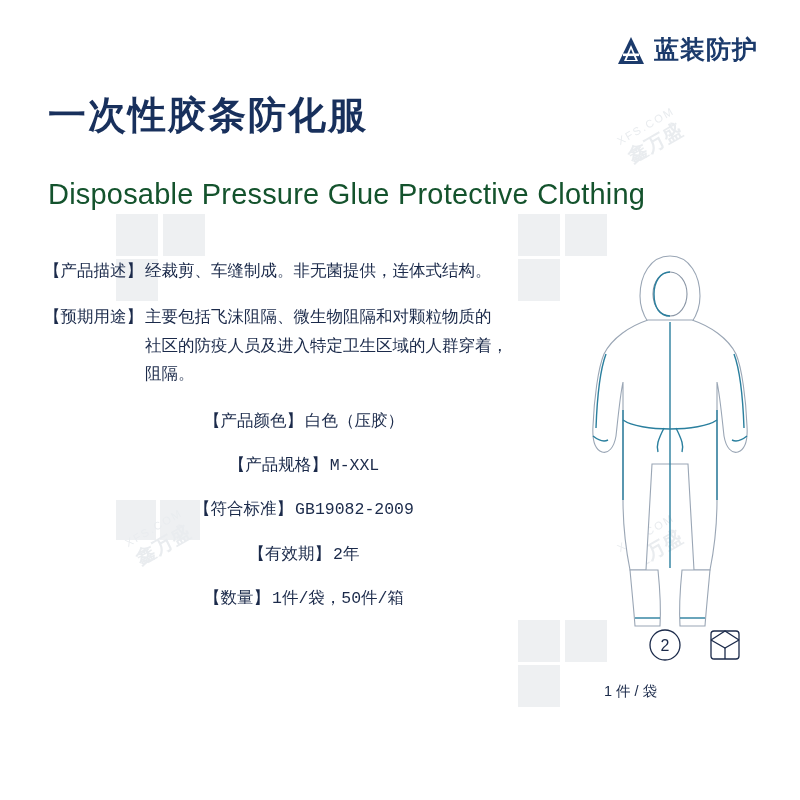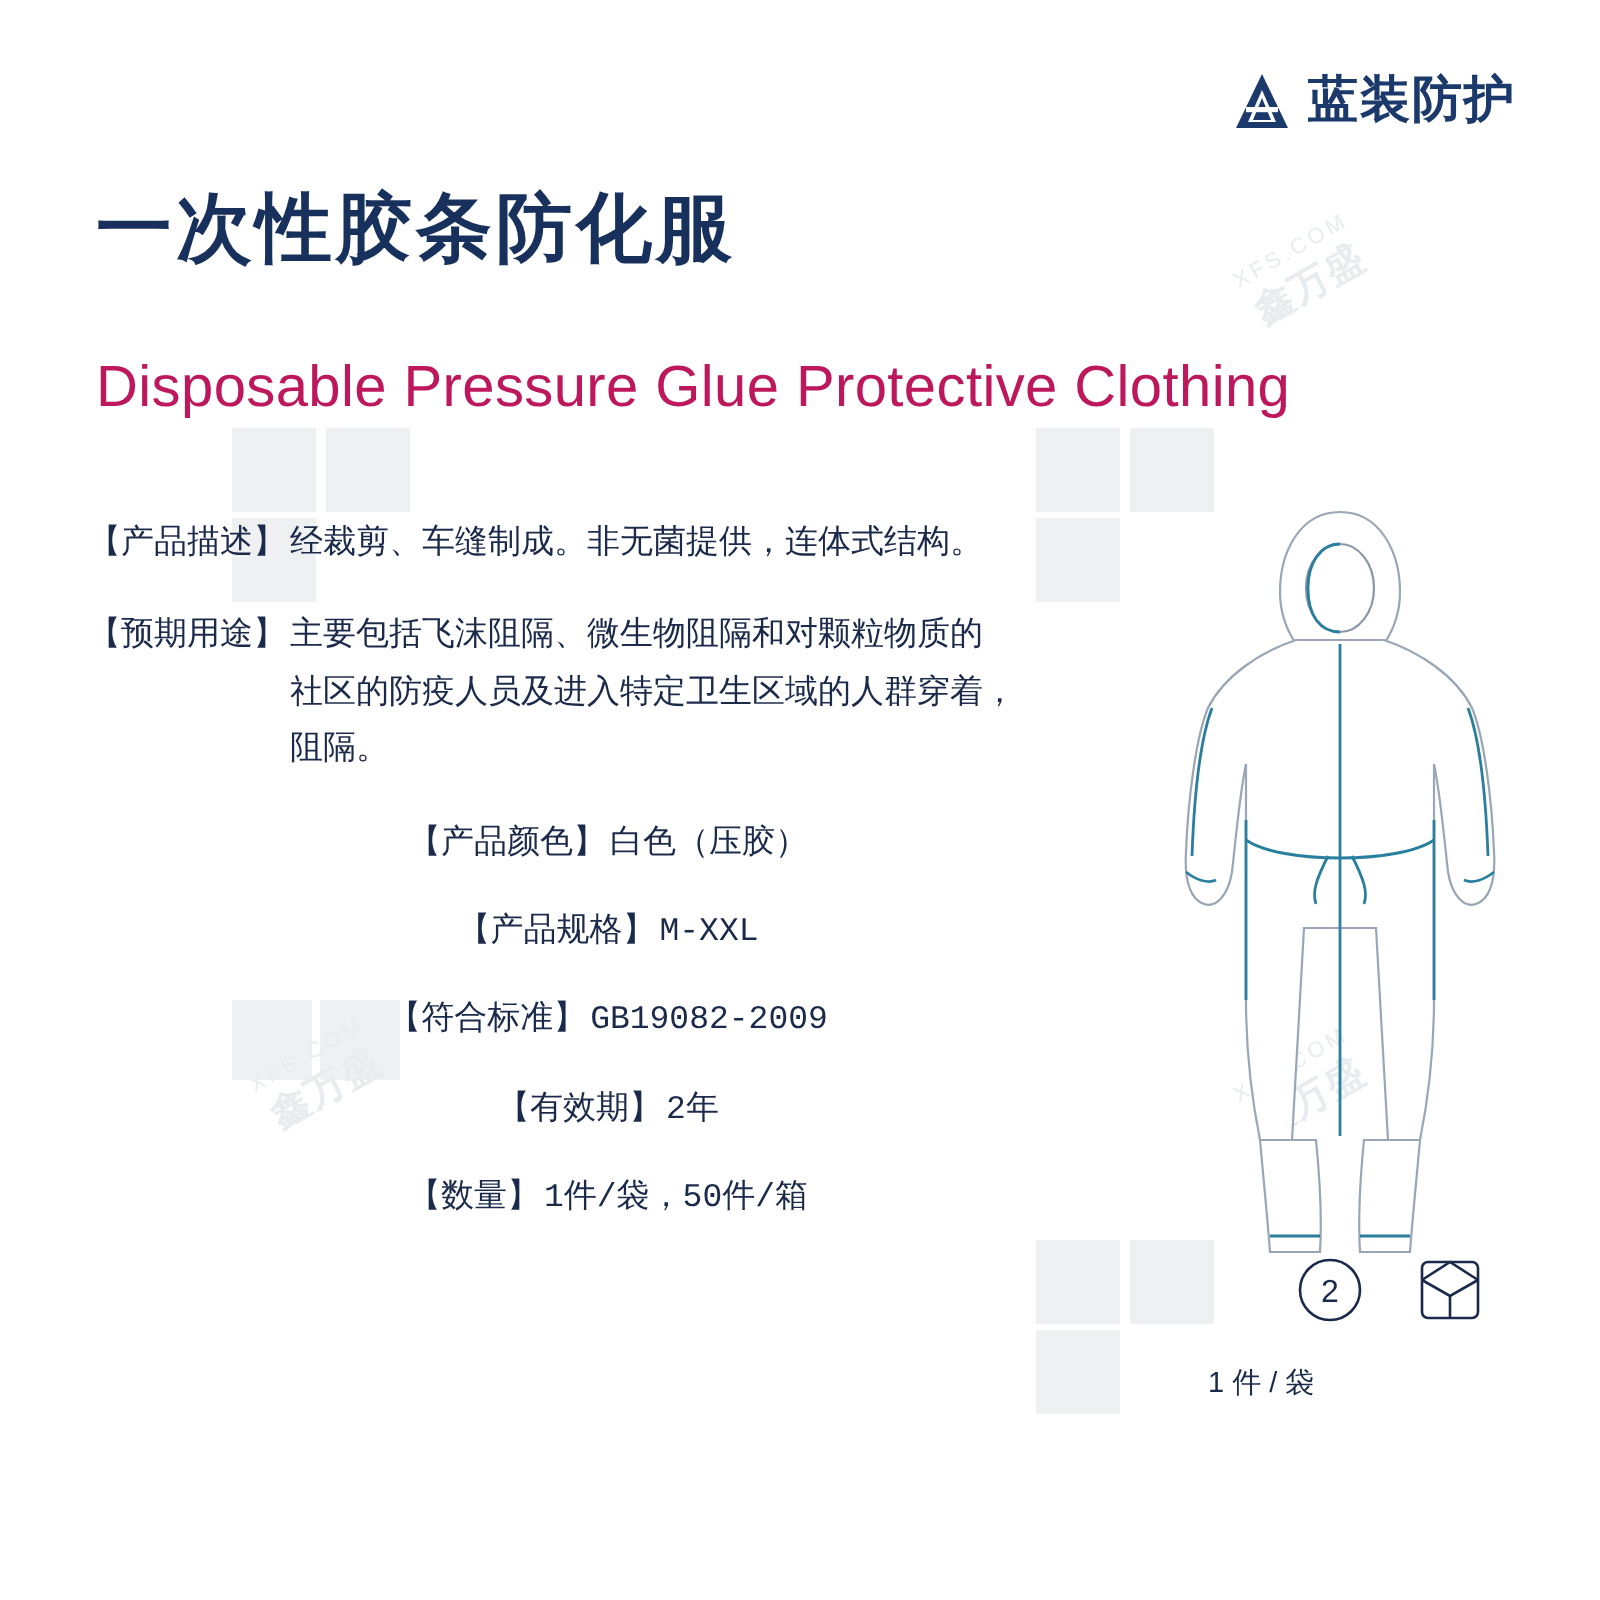--- a/index.html
+++ b/index.html
@@ -76,21 +76,21 @@
     font-weight: bold;
     color: #18305c;
     letter-spacing: 2px;
     line-height: 1;
   }
   .title-en {
     position: absolute;
     left: 48px;
     top: 178px;
     font-size: 29px;
-    color: #be185d;
+    color: #14532d;
     letter-spacing: 0.2px;
     font-weight: normal;
   }
 
   
   .specs {
     position: absolute;
     left: 44px;
     top: 258px;
     width: 520px;

